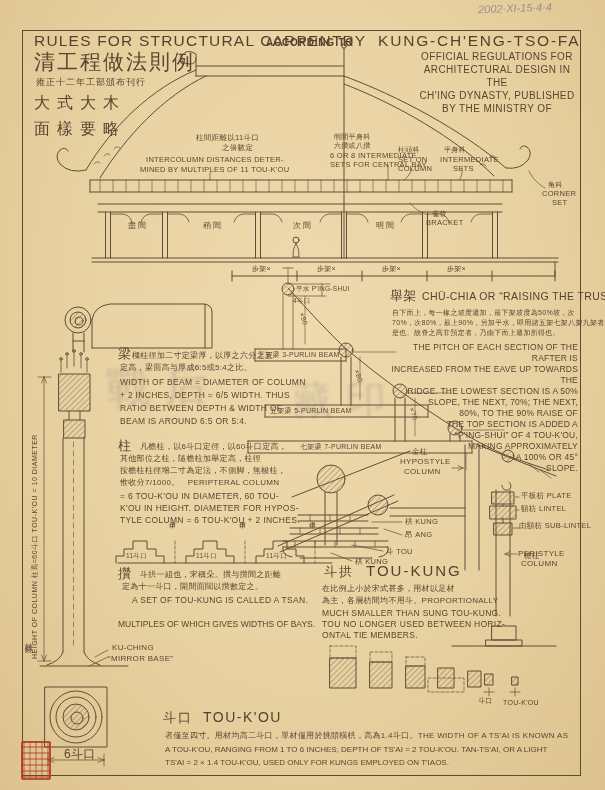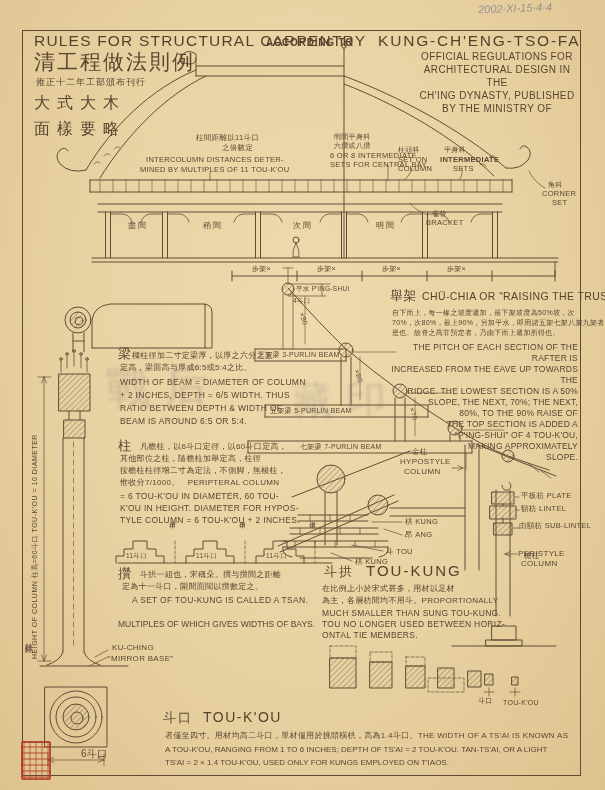--- a/index.html
+++ b/index.html
@@ -188,21 +188,21 @@
   <div class="lbl" style="left:146px;top:156px;font-size:7.5px;">INTERCOLUMN DISTANCES DETER-</div>
   <div class="lbl" style="left:140px;top:166px;font-size:7.5px;">MINED BY MULTIPLES OF 11 TOU-K'OU</div>
   <div class="lbl" style="left:334px;top:133px;font-size:7px;">明間平身科</div>
   <div class="lbl" style="left:334px;top:142px;font-size:7px;">六攢或八攢</div>
   <div class="lbl" style="left:330px;top:152px;font-size:7.5px;">6 OR 8 INTERMEDIATE</div>
   <div class="lbl" style="left:330px;top:161px;font-size:7.5px;">SETS FOR CENTRAL BAY</div>
   <div class="lbl" style="left:398px;top:146px;font-size:7px;">柱頭科</div>
   <div class="lbl" style="left:398px;top:156px;font-size:7.5px;">SET ON</div>
   <div class="lbl" style="left:398px;top:165px;font-size:7.5px;">COLUMN</div>
   <div class="lbl" style="left:444px;top:146px;font-size:7px;">平身科</div>
-  <div class="lbl" style="left:440px;top:156px;font-size:7.5px;font-weight:bold;">INTERMEDIATE</div>
+  <div class="lbl" style="left:440px;top:156px;font-size:7.5px;">INTERMEDIATE</div>
   <div class="lbl" style="left:453px;top:165px;font-size:7.5px;">SETS</div>
   <div class="lbl" style="left:548px;top:181px;font-size:7px;">角科</div>
   <div class="lbl" style="left:542px;top:190px;font-size:7.5px;">CORNER</div>
   <div class="lbl" style="left:552px;top:199px;font-size:7.5px;">SET</div>
   <div class="lbl" style="left:432px;top:210px;font-size:7px;">雀替</div>
   <div class="lbl" style="left:426px;top:219px;font-size:7.5px;">BRACKET</div>
   <div class="lbl" style="left:128px;top:222px;font-size:8px;letter-spacing:2px;">盡間</div>
   <div class="lbl" style="left:203px;top:222px;font-size:8px;letter-spacing:2px;">稍間</div>
   <div class="lbl" style="left:293px;top:222px;font-size:8px;letter-spacing:2px;">次間</div>
   <div class="lbl" style="left:376px;top:222px;font-size:8px;letter-spacing:2px;">明間</div>
@@ -218,20 +218,21 @@
   <div class="lbl" style="left:392px;top:329px;font-size:7px;">是也。故脊之高非預定者，乃由下而上遞加所得也。</div>
   <div class="enblock" style="left:388px;top:342px;width:190px;">
     <div>THE PITCH OF EACH SECTION OF THE RAFTER IS</div>
     <div>INCREASED FROM THE EAVE UP TOWARDS THE</div>
     <div>RIDGE. THE LOWEST SECTION IS A 50%</div>
     <div>SLOPE, THE NEXT, 70%; THE NEXT,</div>
     <div>80%, TO THE 90% RAISE OF</div>
     <div>THE TOP SECTION IS ADDED A</div>
     <div>“P'ING-SHUI” OF 4 TOU-K'OU,</div>
     <div>MAKING APPROXIMATELY</div>
+    <div>A 100% OR 45°</div>
     <div>SLOPE.</div>
   </div>
   <div class="lbl" style="left:296px;top:285px;font-size:6.5px;">平水 P'ING-SHUI</div>
   <div class="lbl" style="left:293px;top:297px;font-size:6.5px;">4斗口</div>
   <div class="lbl" style="left:258px;top:351px;font-size:7px;">三架梁 3-PURLIN BEAM</div>
   <div class="lbl" style="left:270px;top:407px;font-size:7px;">五架梁 5-PURLIN BEAM</div>
   <div class="lbl" style="left:300px;top:443px;font-size:7px;">七架梁 7-PURLIN BEAM</div>
   <div class="lbl rt" style="left:297px;top:315px;font-size:7px;">×90</div>
   <div class="lbl rt" style="left:352px;top:372px;font-size:7px;">×80</div>
   <div class="lbl rt" style="left:407px;top:410px;font-size:7px;">×70</div>
@@ -286,21 +287,21 @@
   <div class="lbl c" style="left:366px;top:563px;font-size:15px;letter-spacing:2px;">TOU-KUNG</div>
   <div class="lbl" style="left:322px;top:585px;">在比例上小於宋式甚多，用材以足材</div>
   <div class="lbl" style="left:322px;top:597px;">為主，各層枋間均不用斗。PROPORTIONALLY</div>
   <div class="lbl" style="left:322px;top:609px;font-size:8.5px;">MUCH SMALLER THAN SUNG TOU-KUNG.</div>
   <div class="lbl" style="left:322px;top:620px;font-size:8.5px;">TOU NO LONGER USED BETWEEN HORIZ-</div>
   <div class="lbl" style="left:322px;top:631px;font-size:8.5px;">ONTAL TIE MEMBERS.</div>
 
   <div class="lbl vert" style="left:23px;top:636px;font-size:8px;">鼓鏡</div>
   <div class="lbl" style="left:112px;top:644px;">KU-CHING</div>
   <div class="lbl" style="left:108px;top:655px;">“MIRROR BASE”</div>
-  <div class="lbl" style="left:64px;top:748px;font-size:10px;margin-left:17px;">6斗口</div>
+  <div class="lbl" style="left:64px;top:748px;font-size:12px;">6斗口</div>
 
   <div class="lbl" style="left:478px;top:697px;font-size:7px;">斗口</div>
   <div class="lbl" style="left:503px;top:699px;font-size:7px;">TOU-K'OU</div>
 
   <div class="lbl" style="left:163px;top:711px;font-size:13px;letter-spacing:2px;">斗口</div>
   <div class="lbl c" style="left:203px;top:710px;font-size:14px;letter-spacing:1.5px;">TOU-K'OU</div>
   <div class="lbl" style="left:165px;top:732px;">者僅至四寸。用材均高二斗口，單材僅用於挑頭橫栱，高為1.4斗口。THE WIDTH OF A TS'AI IS KNOWN AS</div>
   <div class="lbl" style="left:165px;top:746px;font-size:8px;letter-spacing:0;">A TOU-K'OU, RANGING FROM 1 TO 6 INCHES; DEPTH OF TS'AI = 2 TOU-K'OU.  TAN-TS'AI, OR A LIGHT</div>
   <div class="lbl" style="left:165px;top:759px;font-size:8px;letter-spacing:0;">TS'AI = 2 × 1.4 TOU-K'OU, USED ONLY FOR KUNGS EMPLOYED ON T'IAOS.</div>
 

